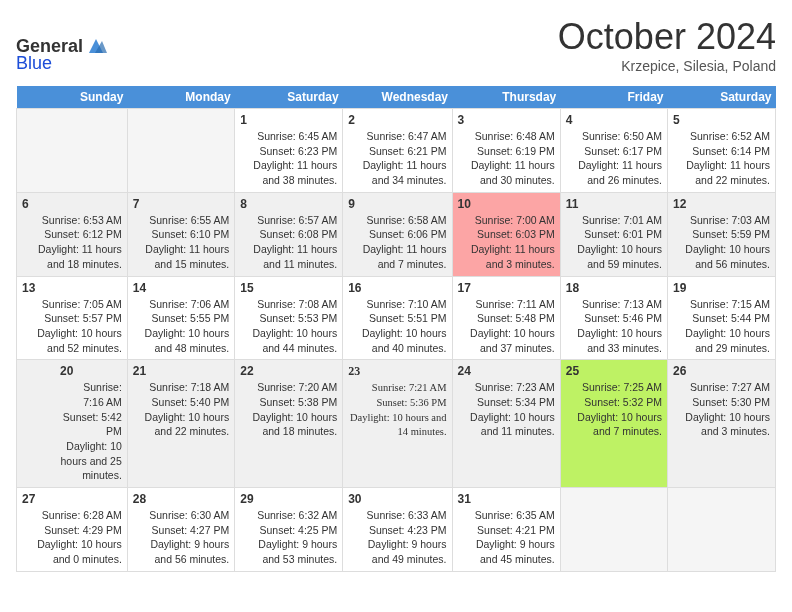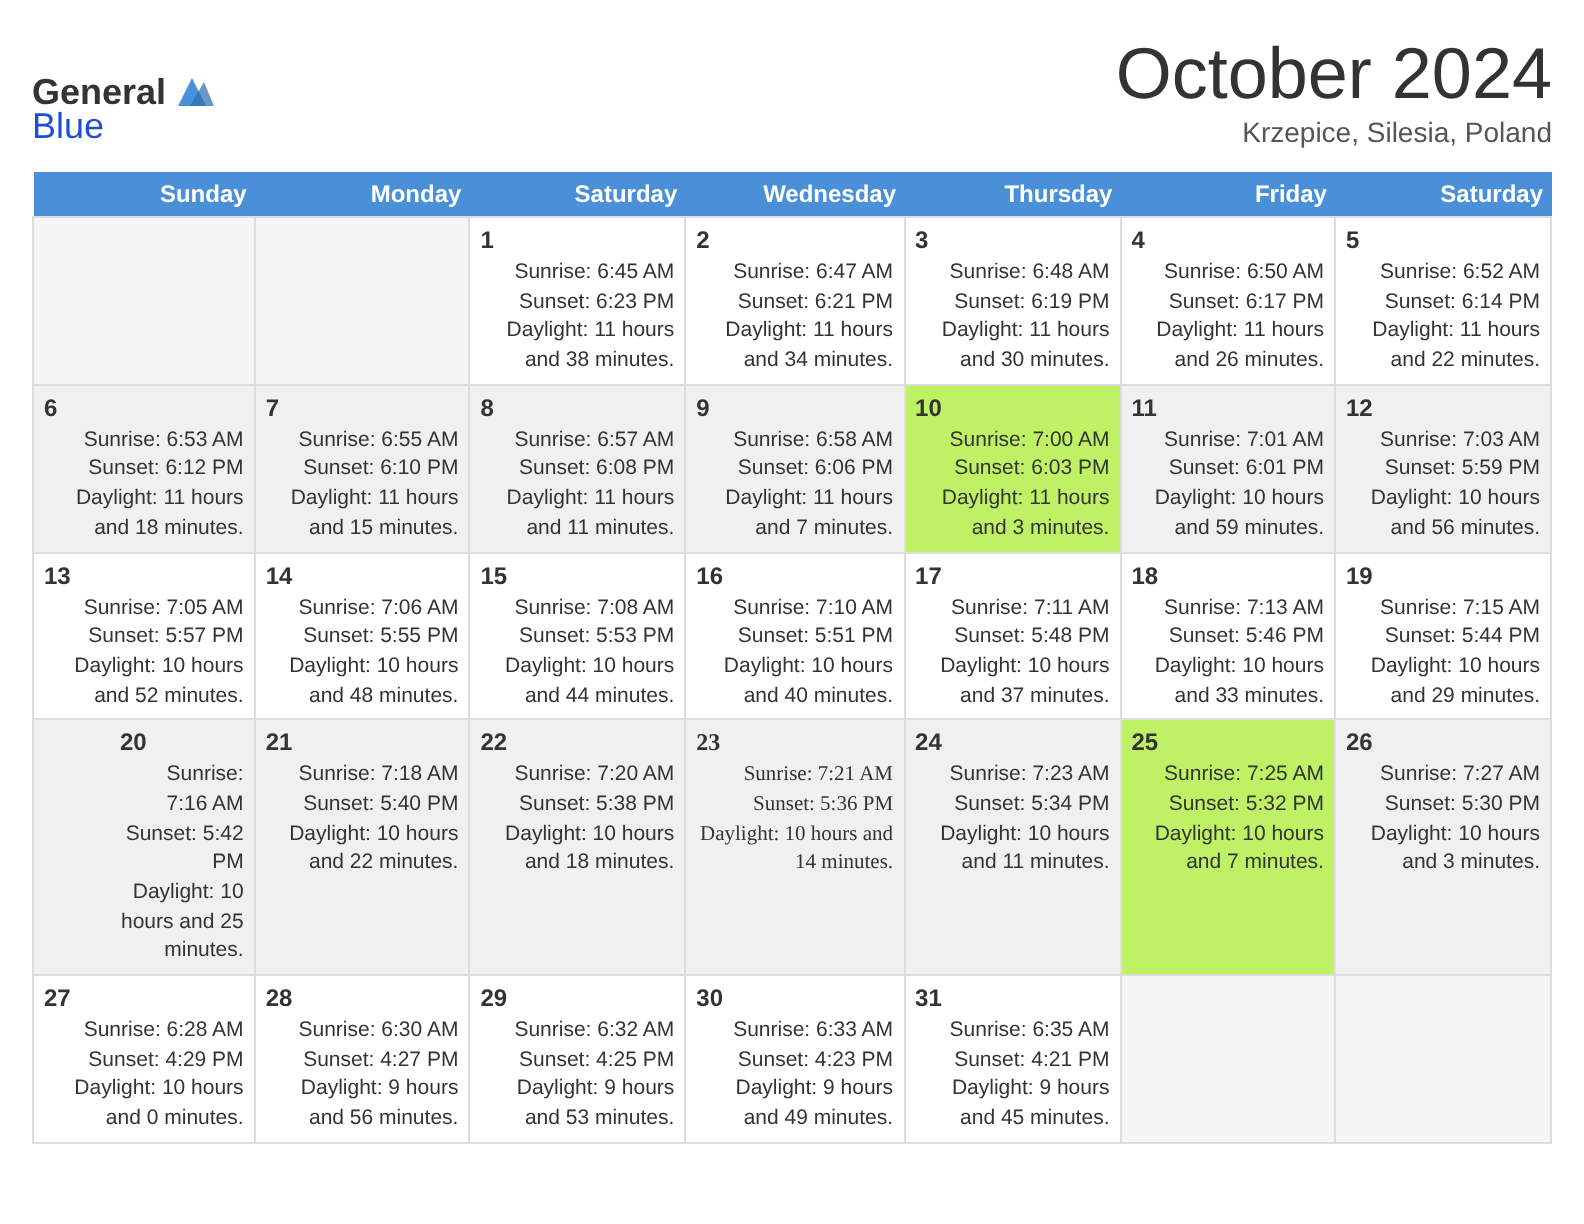--- a/index.html
+++ b/index.html
@@ -145,21 +145,21 @@
           <div class="day-info">Sunrise: 6:55 AM<br>Sunset: 6:10 PM<br>Daylight: 11 hours and 15 minutes.</div>
         </td>
         <td style="background: rgb(240, 240, 240);">
           <span class="day-num">8</span>
           <div class="day-info">Sunrise: 6:57 AM<br>Sunset: 6:08 PM<br>Daylight: 11 hours and 11 minutes.</div>
         </td>
         <td style="background: rgb(240, 240, 240);">
           <span class="day-num">9</span>
           <div class="day-info">Sunrise: 6:58 AM<br>Sunset: 6:06 PM<br>Daylight: 11 hours and 7 minutes.</div>
         </td>
-        <td style="background: #bef264;">
+        <td style="background: #fca5a5;">
           <span class="day-num">10</span>
           <div class="day-info">Sunrise: 7:00 AM<br>Sunset: 6:03 PM<br>Daylight: 11 hours and 3 minutes.</div>
         </td>
         <td style="background: rgb(240, 240, 240);">
           <span class="day-num">11</span>
           <div class="day-info">Sunrise: 7:01 AM<br>Sunset: 6:01 PM<br>Daylight: 10 hours and 59 minutes.</div>
         </td>
         <td style="background: rgb(240, 240, 240);">
           <span class="day-num">12</span>
           <div class="day-info">Sunrise: 7:03 AM<br>Sunset: 5:59 PM<br>Daylight: 10 hours and 56 minutes.</div>

